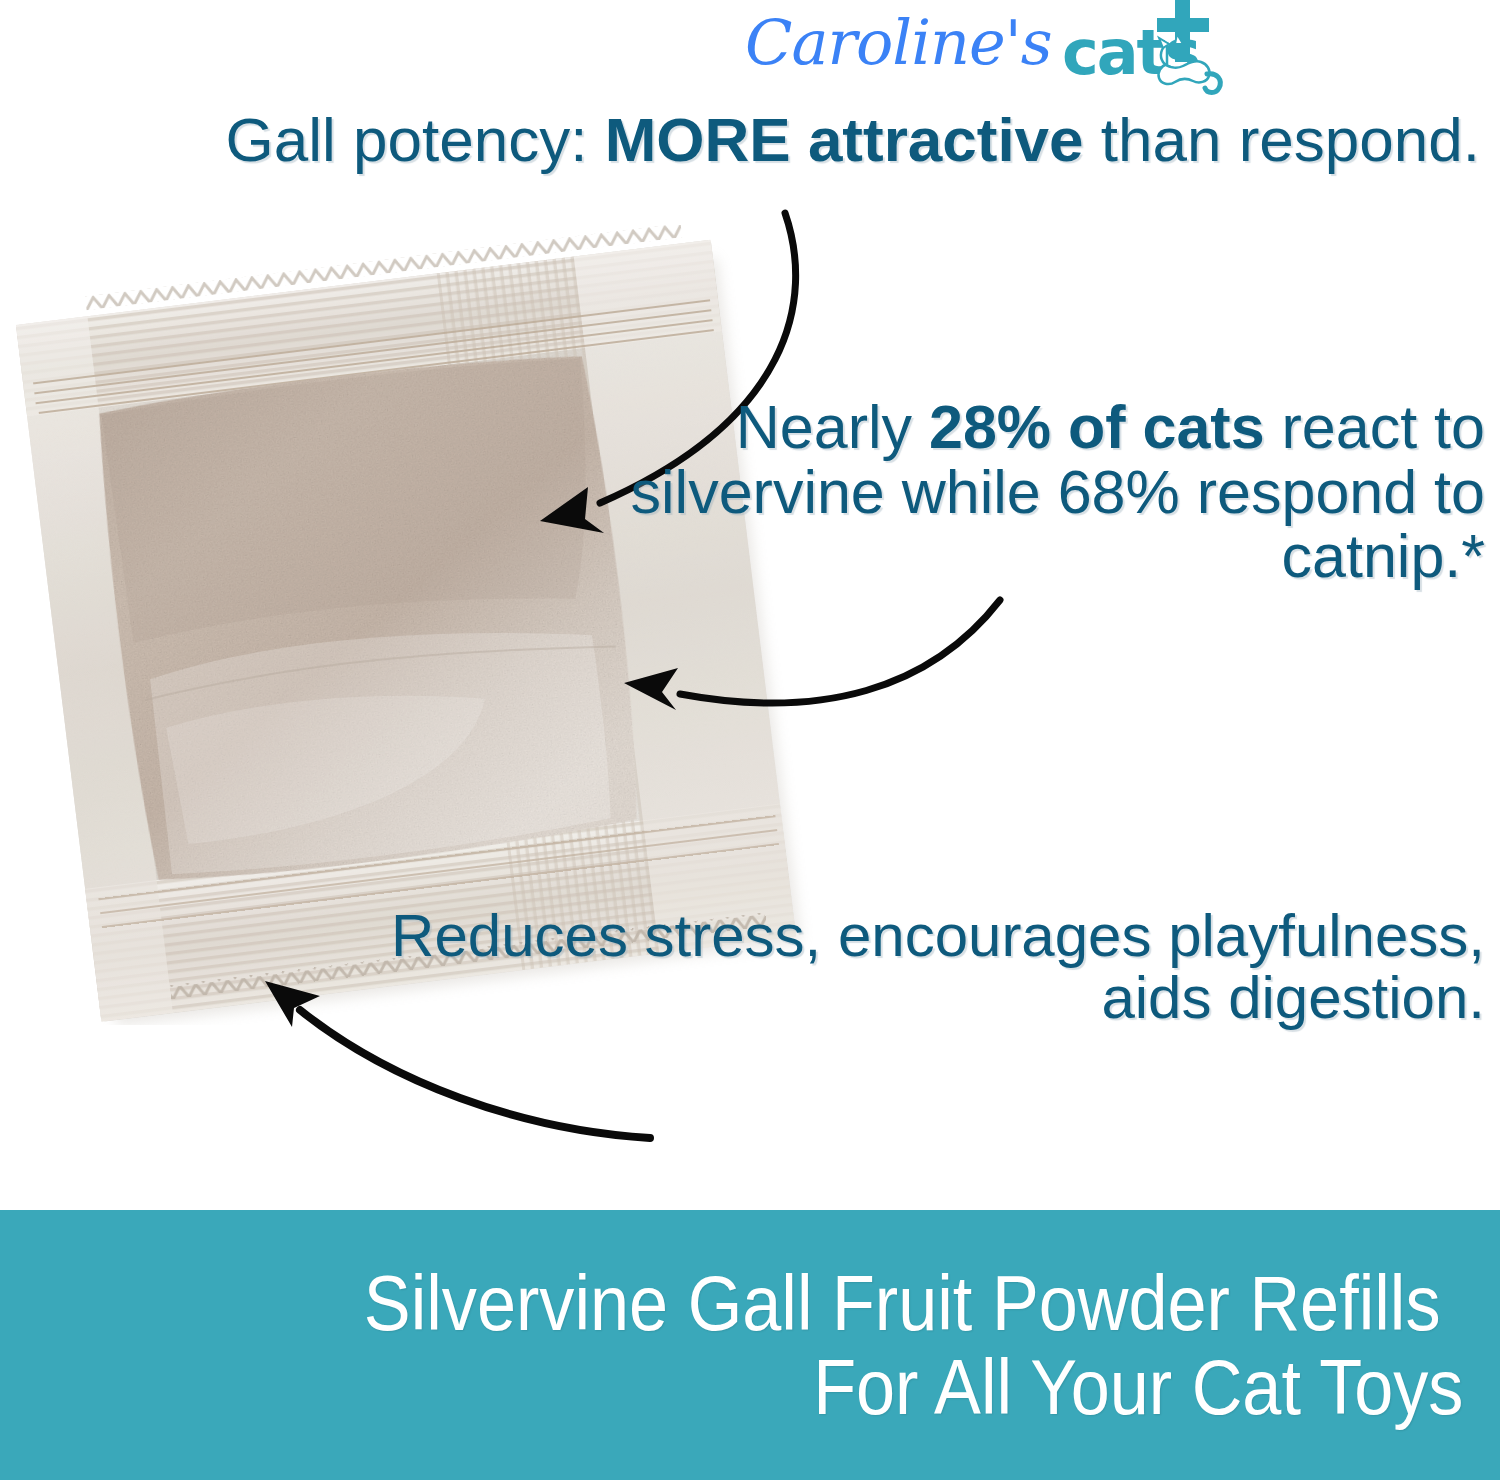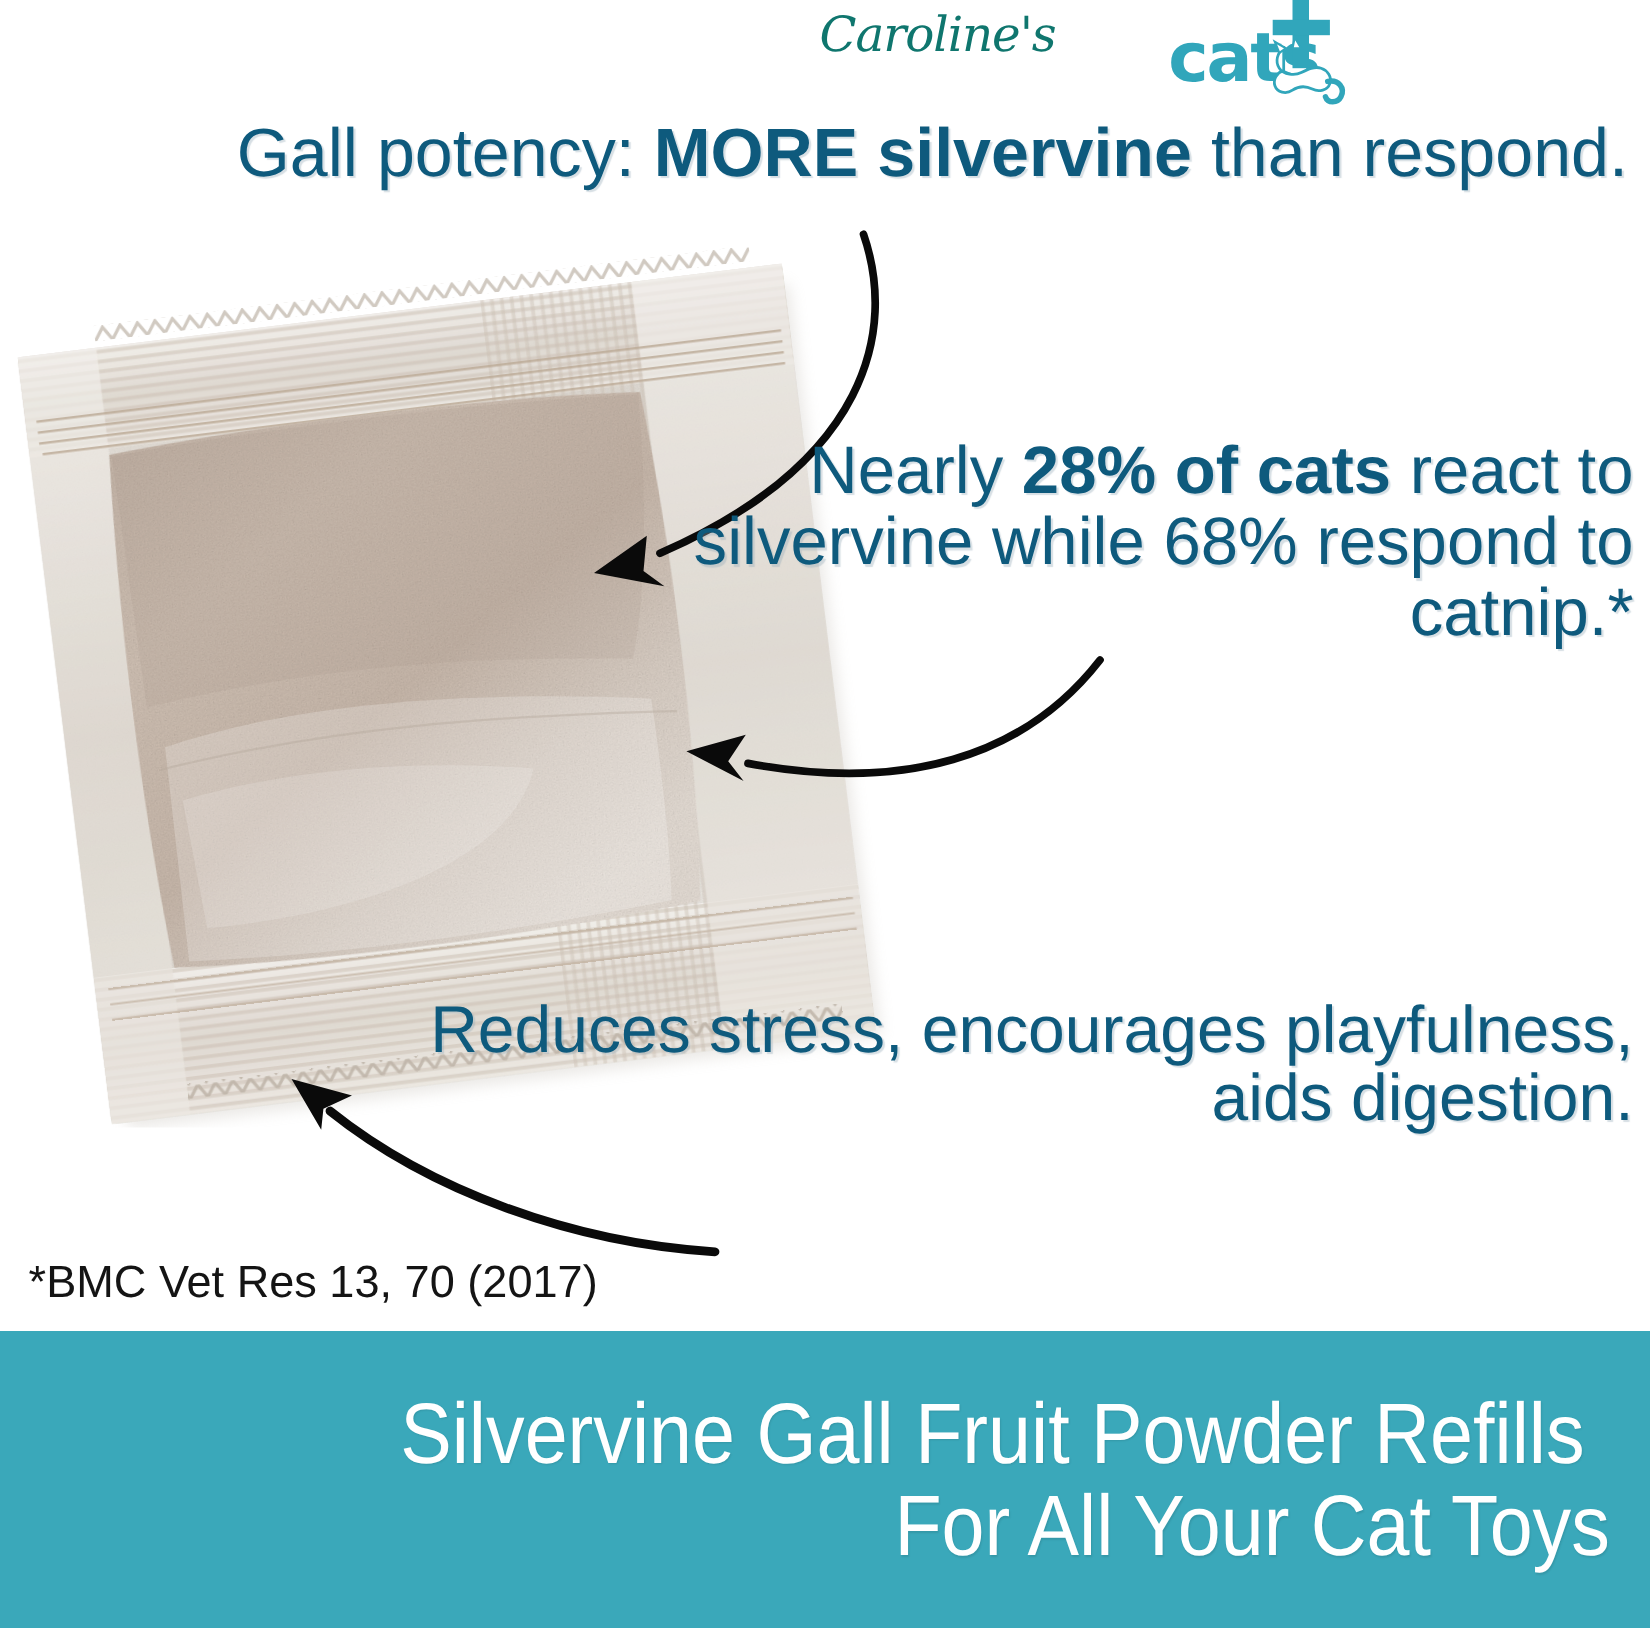--- a/index.html
+++ b/index.html
@@ -25,23 +25,23 @@
     top: 2px;
     width: 470px;
     height: 96px;
   }
   #brand-script {
     position: absolute;
     left: 0px;
     top: 4px;
     font-family: "DejaVu Serif", serif;
     font-style: italic;
-    font-size: 44px;
+    font-size: 62px;
     letter-spacing: -1px;
-    color: #0f766e;
+    color: #3b82f6;
     white-space: nowrap;
     text-align: right;
   }
   #brand-cats {
     position: absolute;
     left: 317px;
     top: 14px;
     font-family: "DejaVu Sans", sans-serif;
     font-weight: bold;
     font-size: 62px;
@@ -297,31 +297,30 @@
       <path d="M624 683 L 678 668 L 662 692 L 676 710 Z" fill="#0a0a0a"></path>
     </g>
 
     <g>
       <path d="M650 1138 C 520 1130, 390 1082, 300 1010" fill="none" stroke="#0a0a0a" stroke-width="8" stroke-linecap="round"></path>
       <path d="M265 981 L 320 996 L 294 1008 L 292 1027 Z" fill="#0a0a0a"></path>
     </g>
   </svg>
 
   <div id="callout-potency" class="callout">
-    <span>Gall potency: </span><b>MORE silvervine</b><span> than respond.</span>
+    <span>Gall potency: </span><b>MORE attractive</b><span> than respond.</span>
   </div>
 
   <div id="callout-react" class="callout">
     <span>Nearly </span><b>28% of cats</b><span> react to silvervine while 68% respond to catnip.*</span>
   </div>
 
   <div id="callout-benefits" class="callout">
     <span>Reduces stress, encourages playfulness, aids digestion.</span>
   </div>
 
-  <div id="footnote">*BMC Vet Res 13, 70 (2017)</div>
 
   <div id="bottom-banner">
     <div class="banner-line">Silvervine Gall Fruit Powder Refills</div>
     <div class="banner-line">For All Your Cat Toys</div>
   </div>
 
 </div>
 
 </body></html>

